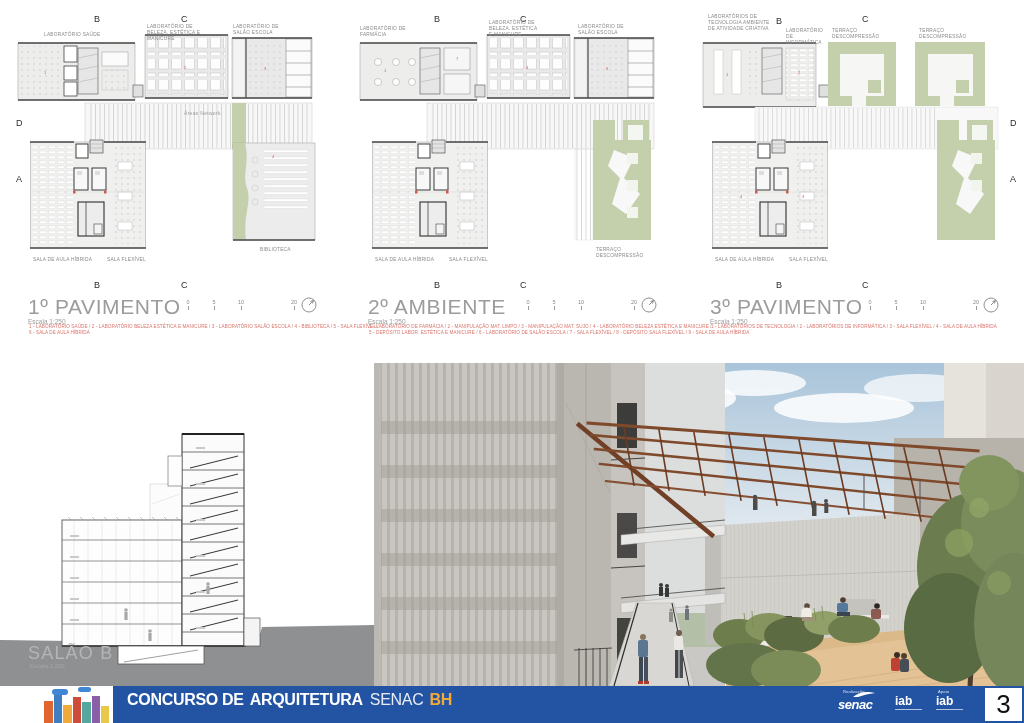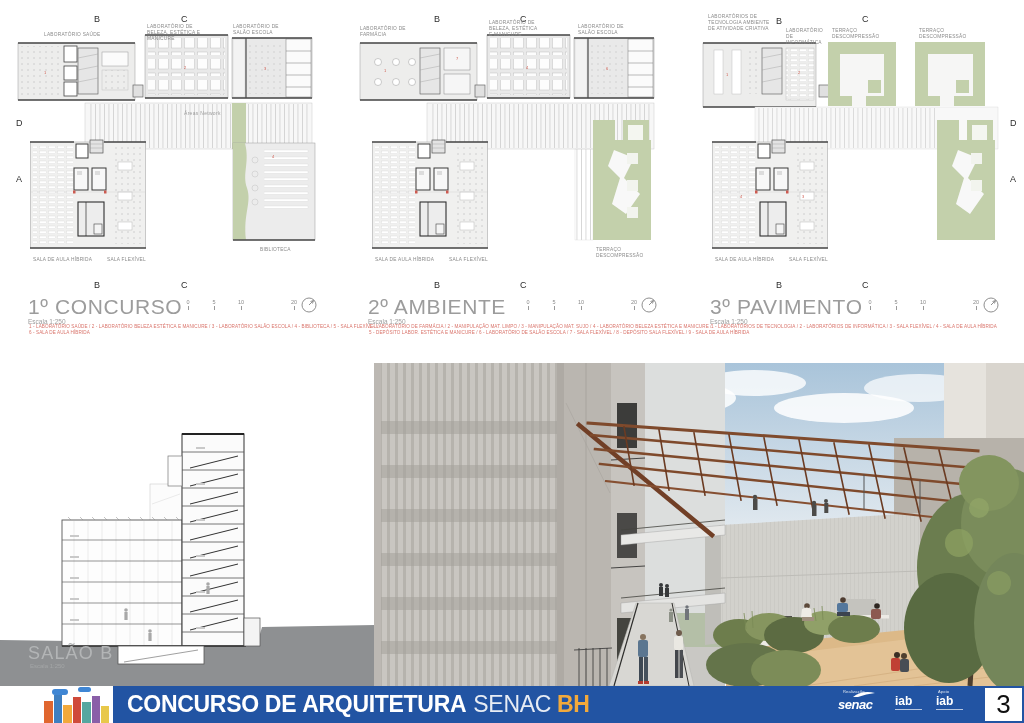--- a/index.html
+++ b/index.html
@@ -23,21 +23,21 @@
   .sb-line{width:1px;height:4px;background:#9a9a9a;margin:1px auto 0;}
   .north{position:absolute;left:272px;top:0;}
   
   .section-title{position:absolute;left:28px;top:643px;font-size:18px;color:#b3b5b6;letter-spacing:1.2px;}
   .section-scale{position:absolute;left:30px;top:663px;font-size:6px;color:#a4a6a7;}
   
   .banner{position:absolute;left:0;top:686px;width:1024px;height:37px;background:#2254a3;}
   .banner-illus{position:absolute;left:0;top:0;width:113px;height:37px;background:#ffffff;overflow:hidden;}
   .cloud{position:absolute;background:#3f86d4;border-radius:6px;}
   .bld{position:absolute;bottom:0;}
-  .banner-title{position:absolute;left:127px;top:5px;font-size:23px;color:#ffffff;
+  .banner-title{position:absolute;left:127px;top:5px;font-size:16px;color:#ffffff;
                 white-space:nowrap;letter-spacing:-.3px;}
   .bt1{font-weight:600;}
   .bt2{font-weight:800;margin-left:6px;}
   .bt3{font-weight:500;color:#e7ecf4;margin-left:7px;}
   .bt4{font-weight:800;color:#f2a93b;margin-left:6px;}
   .tiny-label{position:absolute;font-size:4px;color:#dfe6f0;letter-spacing:.2px;}
   .senac-logo{position:absolute;left:838px;top:697px;color:#fff;font-size:13px;font-weight:700;
               font-style:italic;letter-spacing:-.5px;}
   .swoosh{position:absolute;left:852px;top:690px;}
   .iab{position:absolute;top:694px;color:#fff;font-size:12px;font-weight:800;letter-spacing:0;}
@@ -277,21 +277,21 @@
     <span class="grid-letter" style="left:162px;top:272px">C</span>
     <span class="plan-label" style="left:8px;top:6px;width:62px">LABORATÓRIOS DE TECNOLOGIA AMBIENTE DE ATIVIDADE CRIATIVA</span>
     <span class="plan-label" style="left:86px;top:20px;width:44px">LABORATÓRIO DE INFORMÁTICA</span>
     <span class="plan-label" style="left:132px;top:20px;width:46px">TERRAÇO DESCOMPRESSÃO</span>
     <span class="plan-label" style="left:219px;top:20px;width:46px">TERRAÇO DESCOMPRESSÃO</span>
     <span class="plan-label" style="left:15px;top:249px;width:70px">SALA DE AULA HÍBRIDA</span>
     <span class="plan-label" style="left:89px;top:249px;width:50px">SALA FLEXÍVEL</span>
   </div>
 
   <div class="title-block" style="left:28px">
-    <div class="plan-title">1º CONCURSO</div>
+    <div class="plan-title">1º PAVIMENTO</div>
     <div class="plan-scale">Escala 1:250</div>
     <div class="scalebar">
       <div class="sb-item" style="left:0"><span>0</span><div class="sb-line"></div></div>
       <div class="sb-item" style="left:26px"><span>5</span><div class="sb-line"></div></div>
       <div class="sb-item" style="left:53px"><span>10</span><div class="sb-line"></div></div>
       <div class="sb-item" style="left:106px"><span>20</span><div class="sb-line"></div></div>
     </div>
     <svg class="north" width="18" height="18" viewBox="0 0 18 18">
       <circle cx="9" cy="9" r="7" fill="none" stroke="#8f8f8f" stroke-width="1"></circle>
       <path d="M9 9 L13.5 4.5 M13.5 4.5 L10.5 5.5 M13.5 4.5 L12.5 7.5" stroke="#8f8f8f" stroke-width="1" fill="none"></path>

